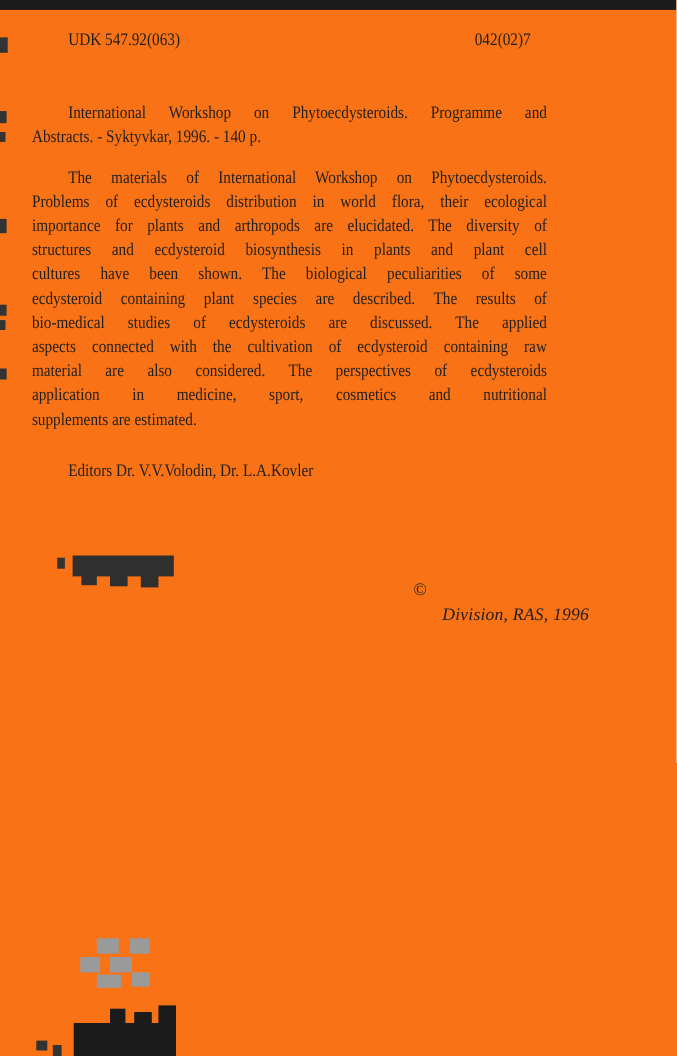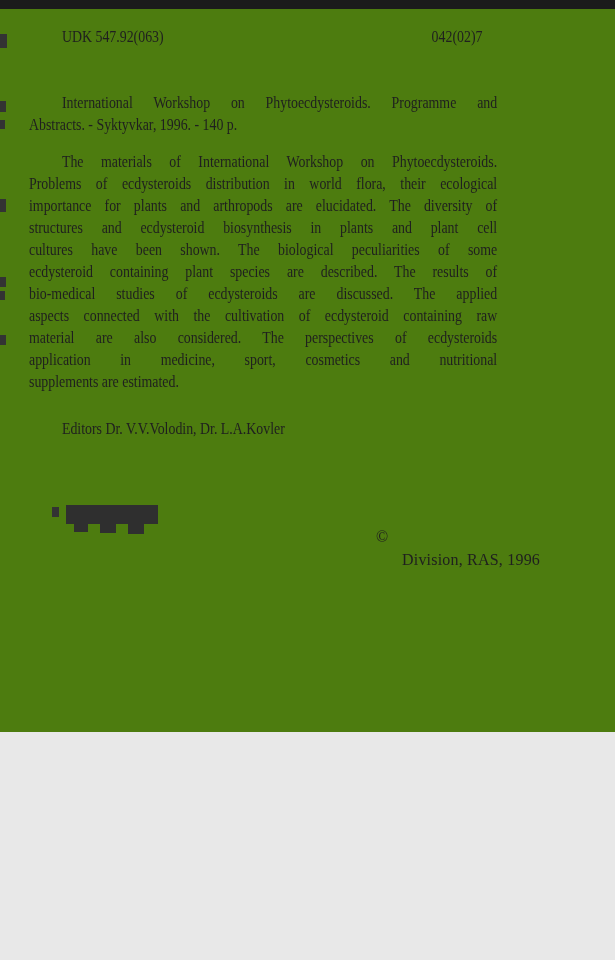--- a/index.html
+++ b/index.html
@@ -1,19 +1,19 @@
 <!DOCTYPE html>
 <html><head>
 <meta charset="utf-8">
 <style>
   html,body { margin:0; padding:0; background:#e8e8e8; }
   .page {
     position:relative;
-    width:615px; height:732px;
-    background:#4d7c0f;
+    width:615px; height:960px;
+    background:#f97316;
     overflow:hidden;
     font-family:"Liberation Serif","DejaVu Serif",serif;
     color:#1f1f1f;
   }
   
   .textcol {
     position:absolute; left:29px; top:0;
     width:540px; height:960px;
     transform:scaleX(0.867); transform-origin:0 0;
     font-size:16px; line-height:22px;
@@ -21,21 +21,21 @@
   .block { position:absolute; left:0; width:100%; box-sizing:border-box; }
   .jline { text-align:justify; text-align-last:justify; }
   .lline { text-align:left; }
   .indent { padding-left:38px; }
   .udk-row { display:flex; justify-content:space-between; padding-left:38px; padding-right:17px; }
   .copyright {
     position:absolute; left:376px; top:525px;
     font-size:16px; line-height:23px; letter-spacing:0.2px;
   }
   .copyright .l1 { display:flex; gap:9px; align-items:baseline; }
-  .copyright .l2 { padding-left:26px; }
+  .copyright .l2 { padding-left:26px;font-style:italic; }
   
   .art { position:absolute; }
   .ink { background:#1b1b1b; }
   .ink2 { background:#333333; }
   .ink3 { background:#2f2f2f; }
   .gray { background:#9a9a9a; }
 </style>
 </head>
 <body>
 

